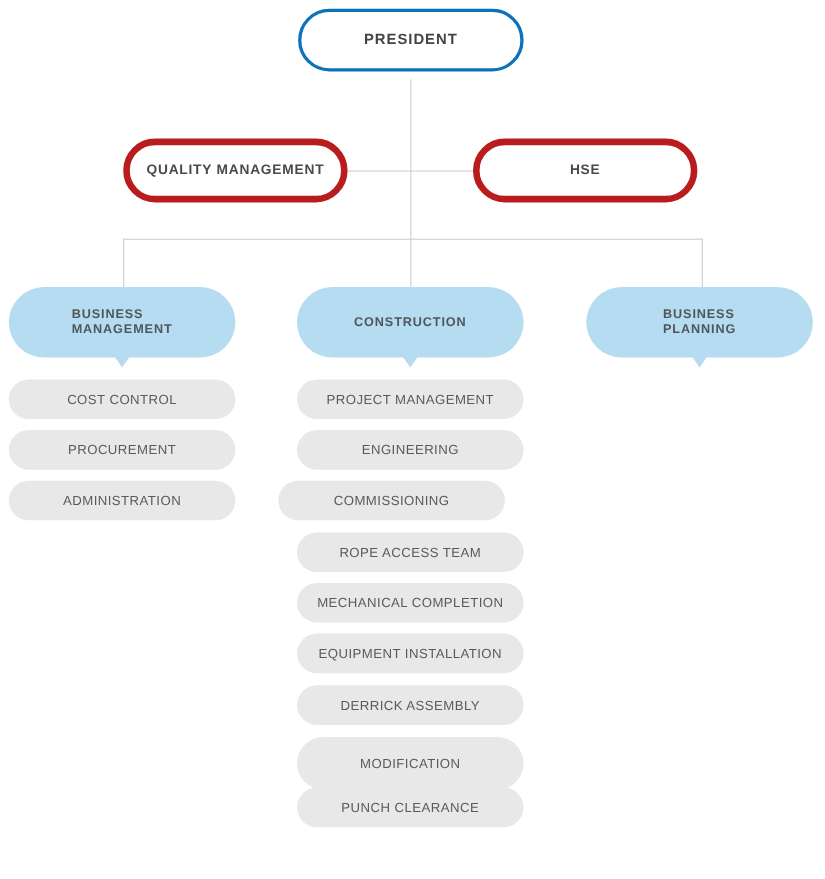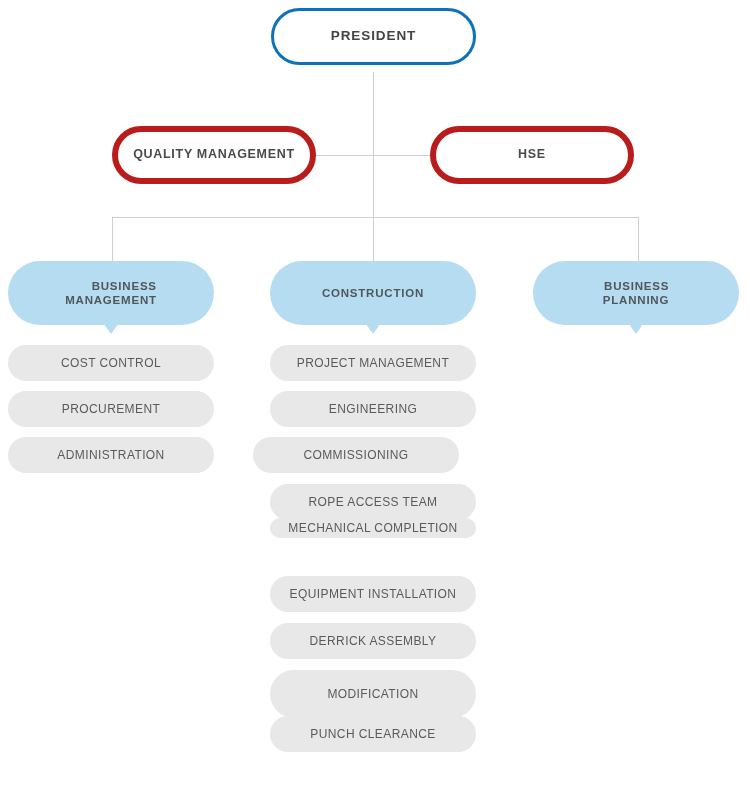--- a/index.html
+++ b/index.html
@@ -28,21 +28,21 @@
   .v-line { width: 1px; }
   .h-line { height: 1px; }
 
   
   .node {
     position: absolute;
     box-sizing: border-box;
     display: flex;
     align-items: center;
     justify-content: center;
-    text-align: right;
+    text-align: left;
     border-radius: 999px;
     color: #4f4f4f;
     line-height: 1.22;
   }
 
   
   .node.president {
     border: 3px solid #0d72b9;
     background: #ffffff;
     font-size: 13.5px;
@@ -149,21 +149,21 @@
   </div>
   <div class="node sub" style="left:270px; top:391px; width:206px; height:36px;">
     <span class="label">ENGINEERING</span>
   </div>
   <div class="node sub" style="left:253px; top:437px; width:206px; height:36px;">
     <span class="label">COMMISSIONING</span>
   </div>
   <div class="node sub" style="left:270px; top:484px; width:206px; height:36px;">
     <span class="label">ROPE ACCESS TEAM</span>
   </div>
-  <div class="node sub" style="left:270px; top:518px; width:206px; height:20px;">
+  <div class="node sub" style="left:270px; top:530px; width:206px; height:36px;">
     <span class="label">MECHANICAL COMPLETION</span>
   </div>
   <div class="node sub" style="left:270px; top:576px; width:206px; height:36px;">
     <span class="label">EQUIPMENT INSTALLATION</span>
   </div>
   <div class="node sub" style="left:270px; top:623px; width:206px; height:36px;">
     <span class="label">DERRICK ASSEMBLY</span>
   </div>
   <div class="node sub" style="left:270px; top:670px; width:206px; height:48px;">
     <span class="label">MODIFICATION</span>

